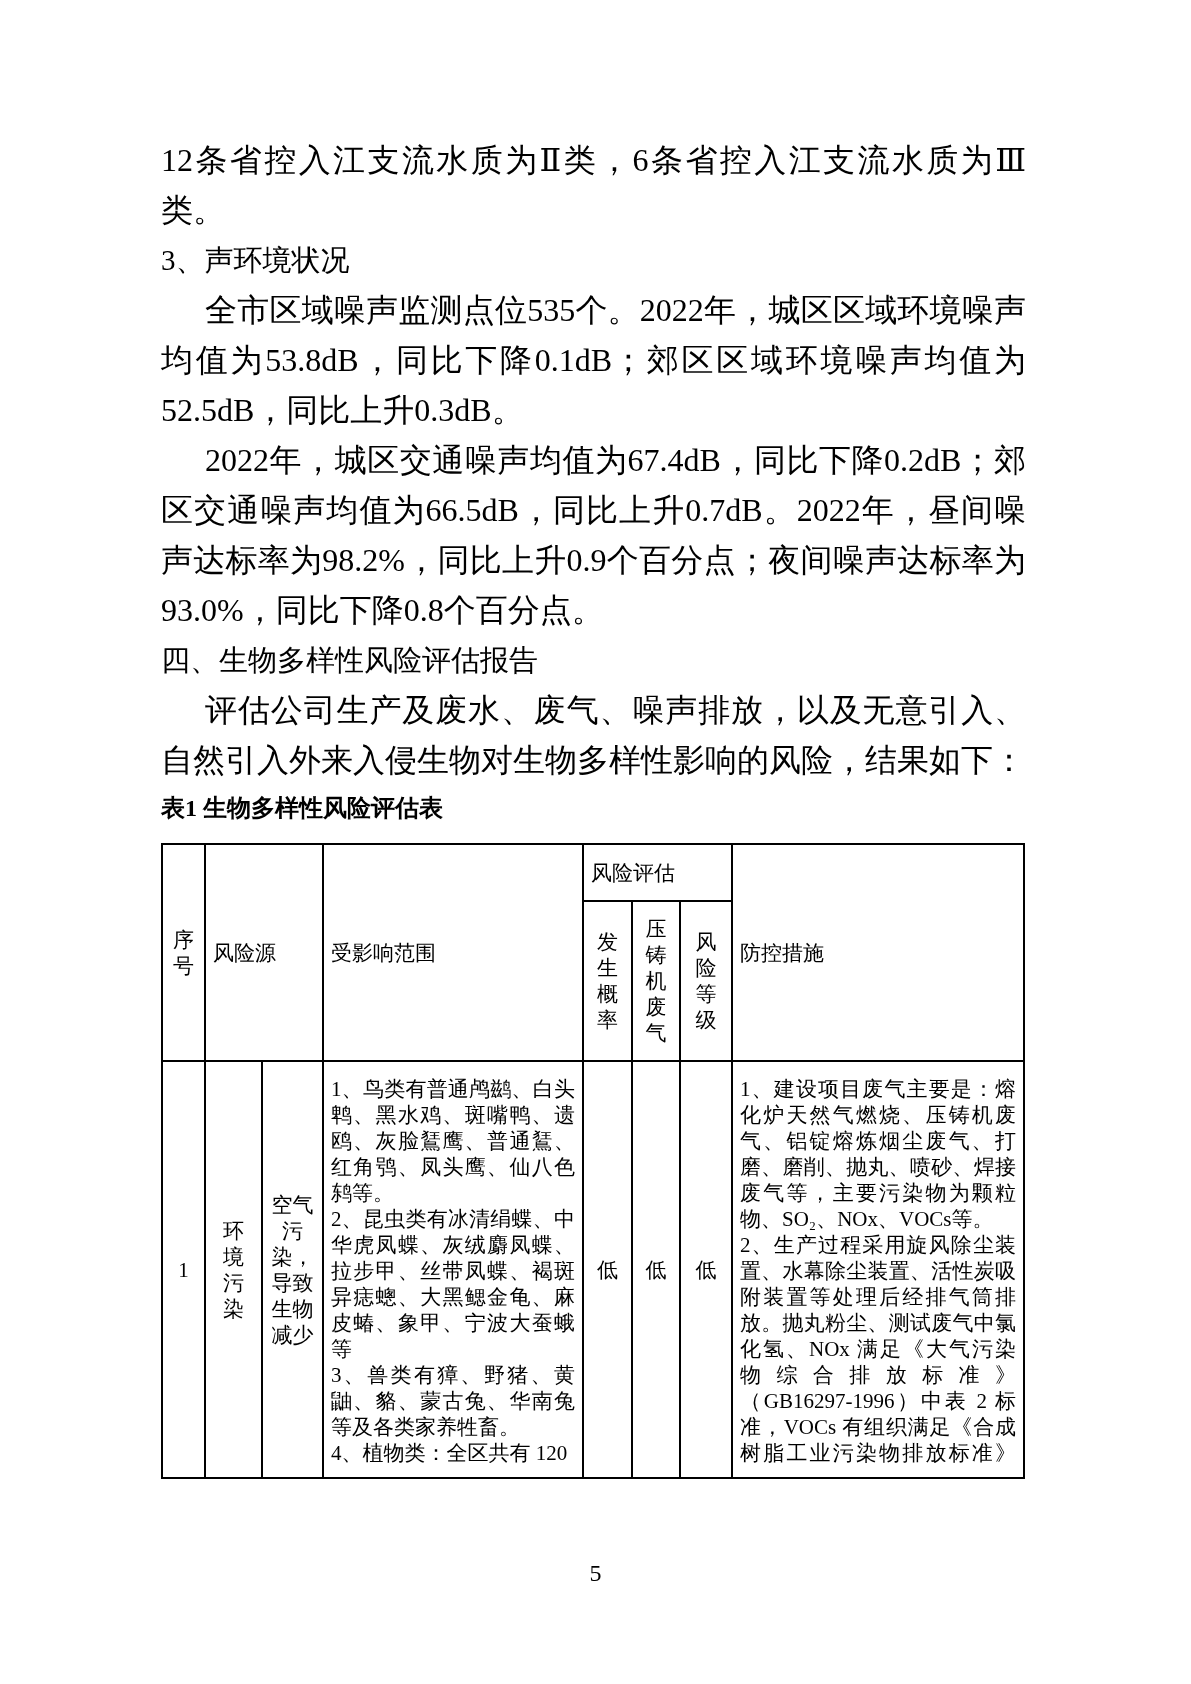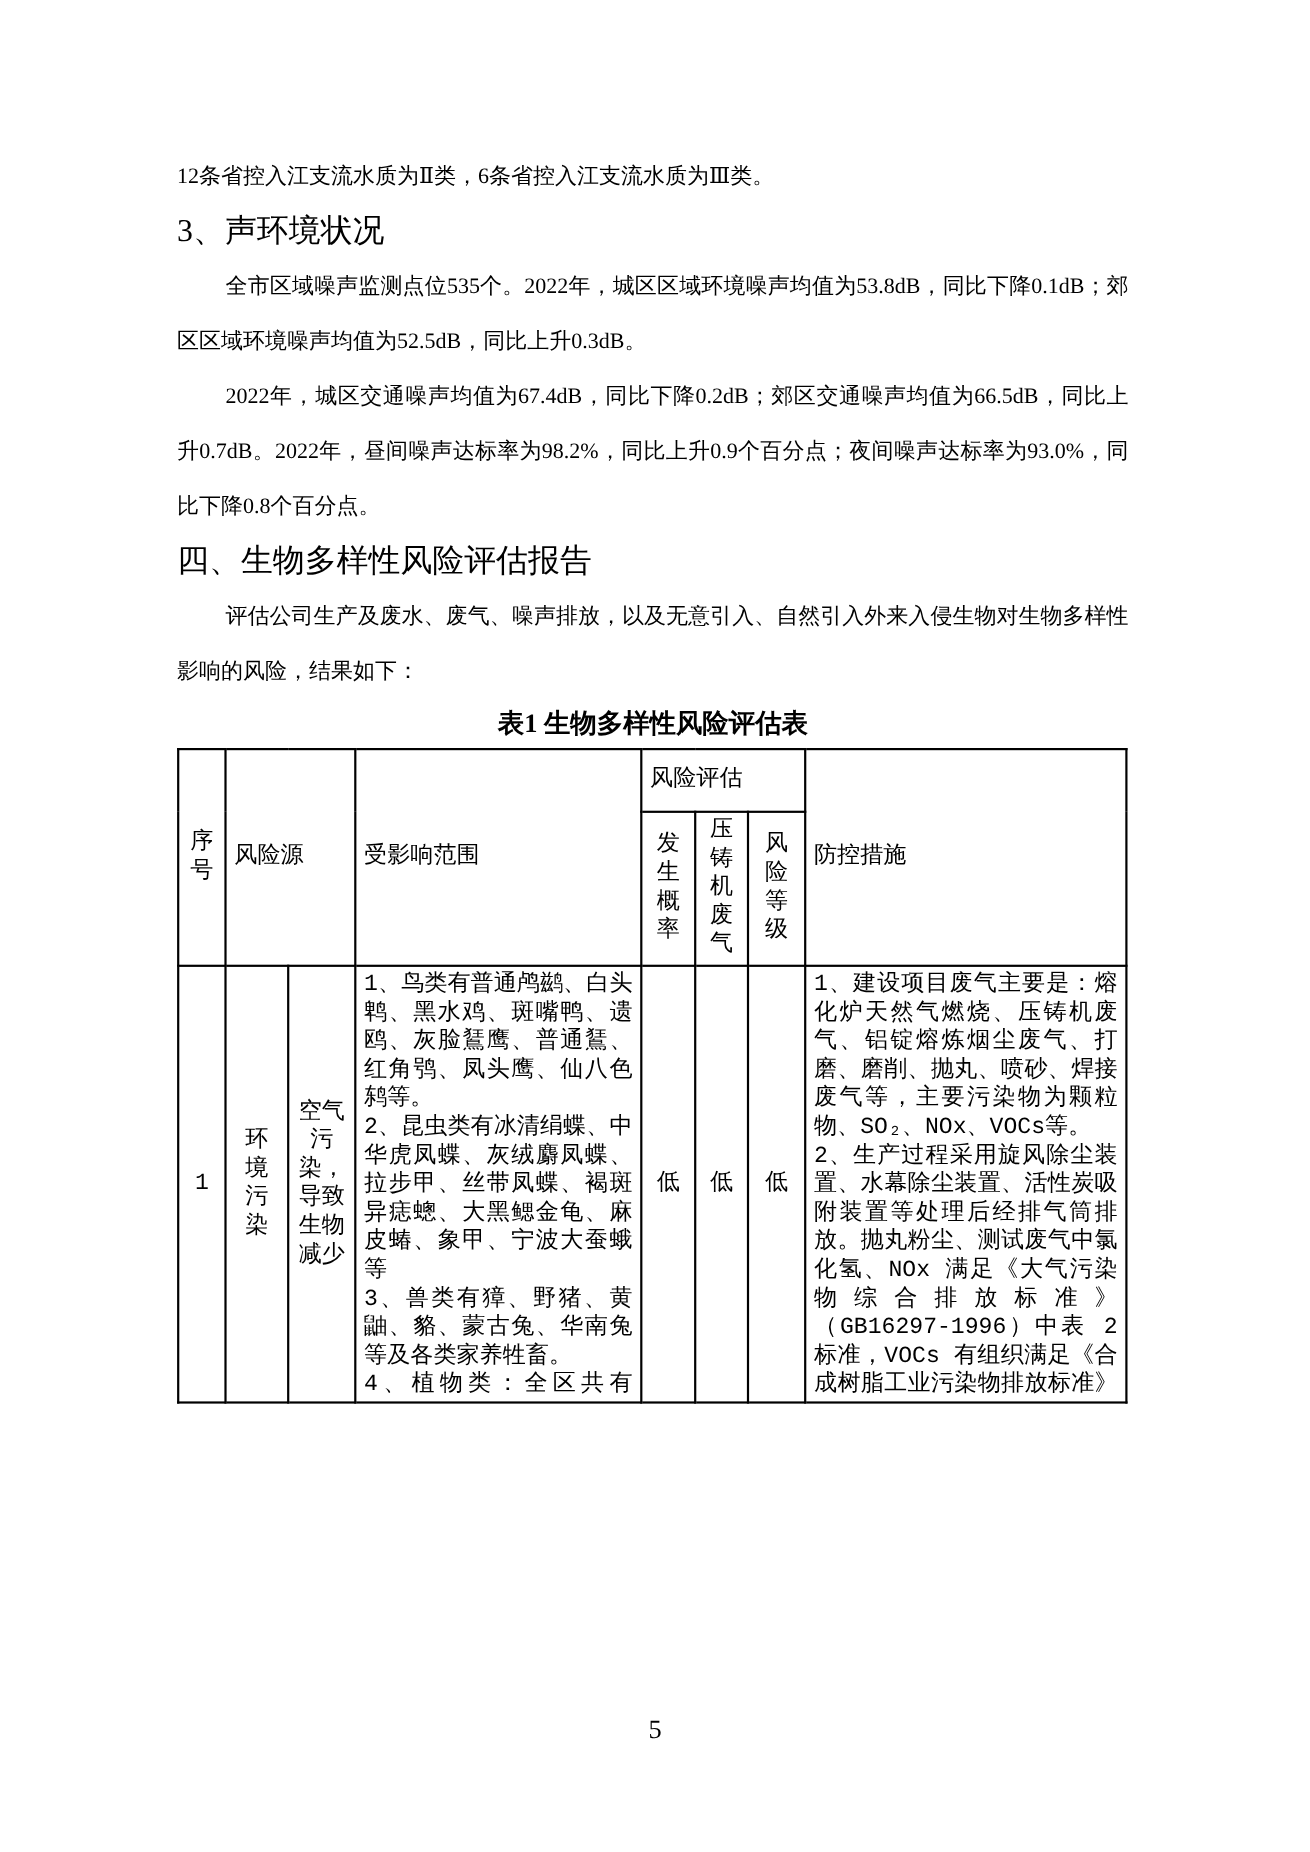--- a/index.html
+++ b/index.html
@@ -12,53 +12,52 @@
     font-family:"Liberation Serif","DejaVu Serif",serif;
     overflow:hidden;
   }
   .content {
     position:absolute;
     left:161px; top:135px;
     width:865px;
   }
   p.body {
     margin:0;
-    font-size:20px;
+    font-size:32px;
     line-height:50px;
     text-align:justify;
     text-justify:inter-ideograph;
   }
   p.indent { text-indent:44px; }
   p.heading {
     margin:0;
     font-size:29px;
     line-height:50px;
     font-weight:normal;
     text-align:left;
   }
   .table-caption {
-    margin:8px 0 7px 0;
+    margin:8px 0 20px 0;
     font-size:24px;
     line-height:30px;
     font-weight:bold;
-    text-align:center;
+    text-align:left;
   }
   table.risk-table {
     border-collapse:collapse;
     width:862px;
     table-layout:fixed;
     font-size:21px;
     line-height:26px;
   }
   table.risk-table th, table.risk-table td {
     border:2px solid #000;
     font-weight:normal;
-    padding:4px 7px;
+    padding:14px 7px;
     box-sizing:border-box;
-    font-family:Liberation Mono, monospace;
   }
   tr.hr1 { height:57px; }
   tr.hr2 { height:104px; }
   tr.body-row { height:393px; }
   .c { text-align:center; vertical-align:middle;margin-top:35px; }
   .l { text-align:left; vertical-align:middle; }
   .top { vertical-align:top; }
   .just { text-align:justify; text-justify:inter-ideograph;border-radius:32px; }
   .narrow1 { padding:2px 15px; word-break:break-all; }
   .narrow2 { padding:2px 6px; word-break:break-all; text-align:center; vertical-align:middle; }

